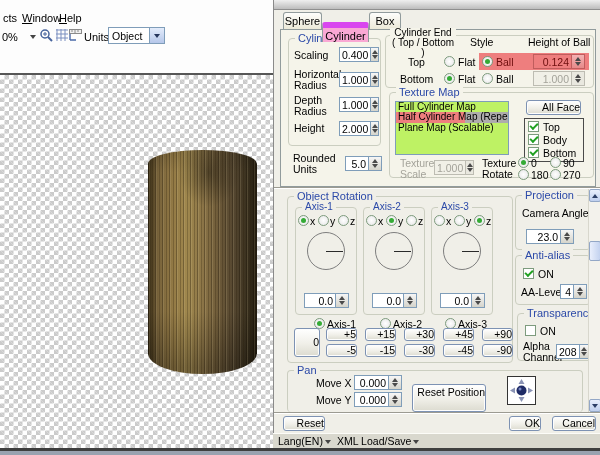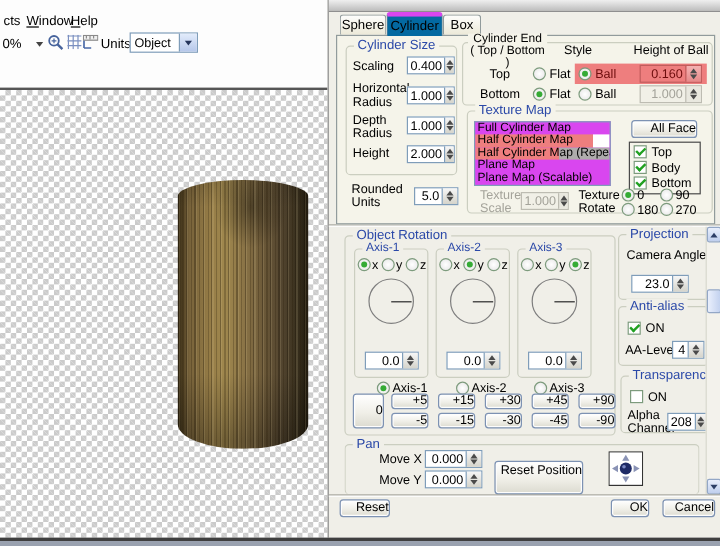--- a/index.html
+++ b/index.html
@@ -29,21 +29,21 @@
       linear-gradient(90deg,#342913 0%,#77623a 9%,#947b46 24%,#a0884e 36%,#8c7547 50%,#6d5a39 65%,#544630 79%,#39301e 91%,#221b0e 100%)}
   
   .icon{position:absolute}
   .dd-arrow{position:absolute;width:0;height:0;border:3px solid transparent;border-top:4px solid #444}
 
   
   .panel{left:273px;top:0;width:327px;height:448px;background:#f0efe8;border-left:1px solid #8a8a8a;box-sizing:border-box}
   .topbar{position:absolute;left:0;top:0;width:100%;height:9px;background:linear-gradient(#efefef,#bdbdbd);border-bottom:1px solid #8f8f8f}
   .tab{position:absolute;top:12px;height:17px;box-sizing:border-box;border:1px solid #919b9c;border-bottom:none;
        border-radius:3px 3px 0 0;background:linear-gradient(#fdfdfb,#ece9d8);text-align:center;line-height:16px;z-index:2}
-  .tab.active{top:10px;height:20px;background:#0369a1;border-top:4px solid #d946ef;line-height:17px;z-index:4}
+  .tab.active{top:22px;height:20px;background:#f9a8d4;border-top:6px solid #d946ef;line-height:17px;z-index:4}
   .tabbody{position:absolute;left:7px;top:29px;width:316px;height:158px;background:#f5f4ea;border:1px solid #919b9c;box-sizing:border-box;z-index:3}
 
   .grp{position:absolute;border:1px solid #cbcec0;border-radius:4px;box-sizing:border-box}
   .gt{position:absolute;top:-7px;left:6px;background:#f5f4ea;padding:0 3px;color:#2b49a8;font-size:11px;line-height:13px;white-space:nowrap}
   .lower .gt{background:#f0efe8}
   .gt.small{font-size:10px;line-height:11px}
 
   
   .spin{position:absolute;display:flex;height:15px;box-sizing:border-box;border:1px solid #7f9db9;background:#fff;font-size:10.5px}
   .spin .v{flex:1;text-align:right;padding:2px 2px 0 2px;line-height:11px}
@@ -63,21 +63,21 @@
   .rd.on::after{content:"";position:absolute;left:2px;top:2px;width:5px;height:5px;border-radius:50%;background:#35ab35}
   .cb{position:absolute;width:11px;height:11px;border:1px solid #7d9b7d;background:#fff;box-sizing:border-box}
   .cb.on::after{content:"";position:absolute;left:1px;top:1px;width:6px;height:3px;border-left:2px solid #21a121;border-bottom:2px solid #21a121;transform:rotate(-45deg)}
 
   
   .btn{position:absolute;box-sizing:border-box;border:1px solid #7d92b3;border-radius:3px;
        background:linear-gradient(#ffffff,#f0efe8 55%,#dcdbd0);text-align:right;font-size:10.5px;
        box-shadow:inset 0 0 0 1px #fdfdfd;line-height:13px}
 
   
-  .list{position:absolute;background:#d946ef;border:1px solid #7f9db9;box-sizing:border-box;overflow:hidden}
+  .list{position:absolute;background:#bef264;border:1px solid #7f9db9;box-sizing:border-box;overflow:hidden}
   .li{height:10.4px;font-size:10px;line-height:10.6px;padding-left:2px;white-space:nowrap}
   .li.marked{background:linear-gradient(90deg,#ee7e7e 0 88%,#fff 88%)}
   .li.selected{background:linear-gradient(90deg,#ee7e7e 0 62%,#aeacac 62%)}
 
   
   .dial{position:absolute;width:38px;height:38px;border:1px solid #7e7e7e;border-radius:50%;box-sizing:border-box}
   .dial::after{content:"";position:absolute;left:49%;top:50%;width:48%;height:1px;background:#2a2a2a}
 
   
   .sbar{position:absolute;width:12px;background:#f3f2ec;border-left:1px solid #d8d7cd;box-sizing:border-box}
@@ -200,21 +200,21 @@
       <span class="t2" style="left:84px;top:1px">Style</span>
       <span class="t2" style="left:142px;top:1px">Height of Ball</span>
 
       <span class="t2" style="left:22px;top:21px">Top</span>
       <span class="rd" style="left:58px;top:20px"></span>
       <span class="t2" style="left:72px;top:21px">Flat</span>
       <div class="abs" style="left:93px;top:17px;width:110px;height:17px;background:#ee7e7e">
         <span class="rd on" style="left:3px;top:3px"></span>
         <span class="t2" style="left:17px;top:4px;color:#6e0d0d">Ball</span>
         <div class="spin red" style="left:54px;top:1px;width:52px">
-          <span class="v">0.160</span>
+          <span class="v">0.124</span>
           <span class="sb">
               <i class="u"></i>
               <i class="d"></i>
             </span>
         </div>
       </div>
 
       <span class="t2" style="left:14px;top:38px">Bottom</span>
       <span class="rd on" style="left:58px;top:37px"></span>
       <span class="t2" style="left:72px;top:38px">Flat</span>
@@ -226,23 +226,21 @@
             <i class="u"></i>
             <i class="d"></i>
           </span>
       </div>
     </div>
 
     <div class="grp" style="left:108px;top:62px;width:205px;height:86px">
       <span class="gt">Texture Map</span>
       <div class="list" style="left:5px;top:8px;width:114px;height:54px">
         <div class="li">Full Cylinder Map</div>
-        <div class="li marked">Half Cylinder Map</div>
         <div class="li selected">Half Cylinder Map (Repeat)</div>
-        <div class="li">Plane Map</div>
         <div class="li">Plane Map (Scalable)</div>
       </div>
       <div class="btn" style="left:136px;top:7px;width:55px;height:15px">All Face</div>
       <div class="abs" style="left:134px;top:25px;width:58px;height:42px;border:1px solid #4a4a4a">
         <span class="cb on" style="left:3px;top:2px"></span>
         <span class="t2" style="left:18px;top:3px">Top</span>
         <span class="cb on" style="left:3px;top:15px"></span>
         <span class="t2" style="left:18px;top:16px">Body</span>
         <span class="cb on" style="left:3px;top:28px"></span>
         <span class="t2" style="left:18px;top:29px">Bottom</span>
@@ -427,15 +425,21 @@
           <i class="dn"></i>
         </div>
     </div>
   </div>
 
   <div class="groove" style="left:274px;top:412px;width:326px"></div>
   <div class="btn" style="left:283px;top:416px;width:42px;height:15px">Reset</div>
   <div class="btn" style="left:509px;top:416px;width:32px;height:15px">OK</div>
   <div class="btn" style="left:552px;top:416px;width:44px;height:15px">Cancel</div>
 
+  <div class="statusbar">
+    <span class="t2" style="left:5px;top:2px">Lang(EN)</span>
+    <span class="dd-arrow" style="left:52px;top:6px"></span>
+    <span class="t2" style="left:64px;top:2px">XML Load/Save</span>
+    <span class="dd-arrow" style="left:140px;top:6px"></span>
+  </div>
 
   <div class="bottomstrip"></div>
 </div>
 
 </body></html>

